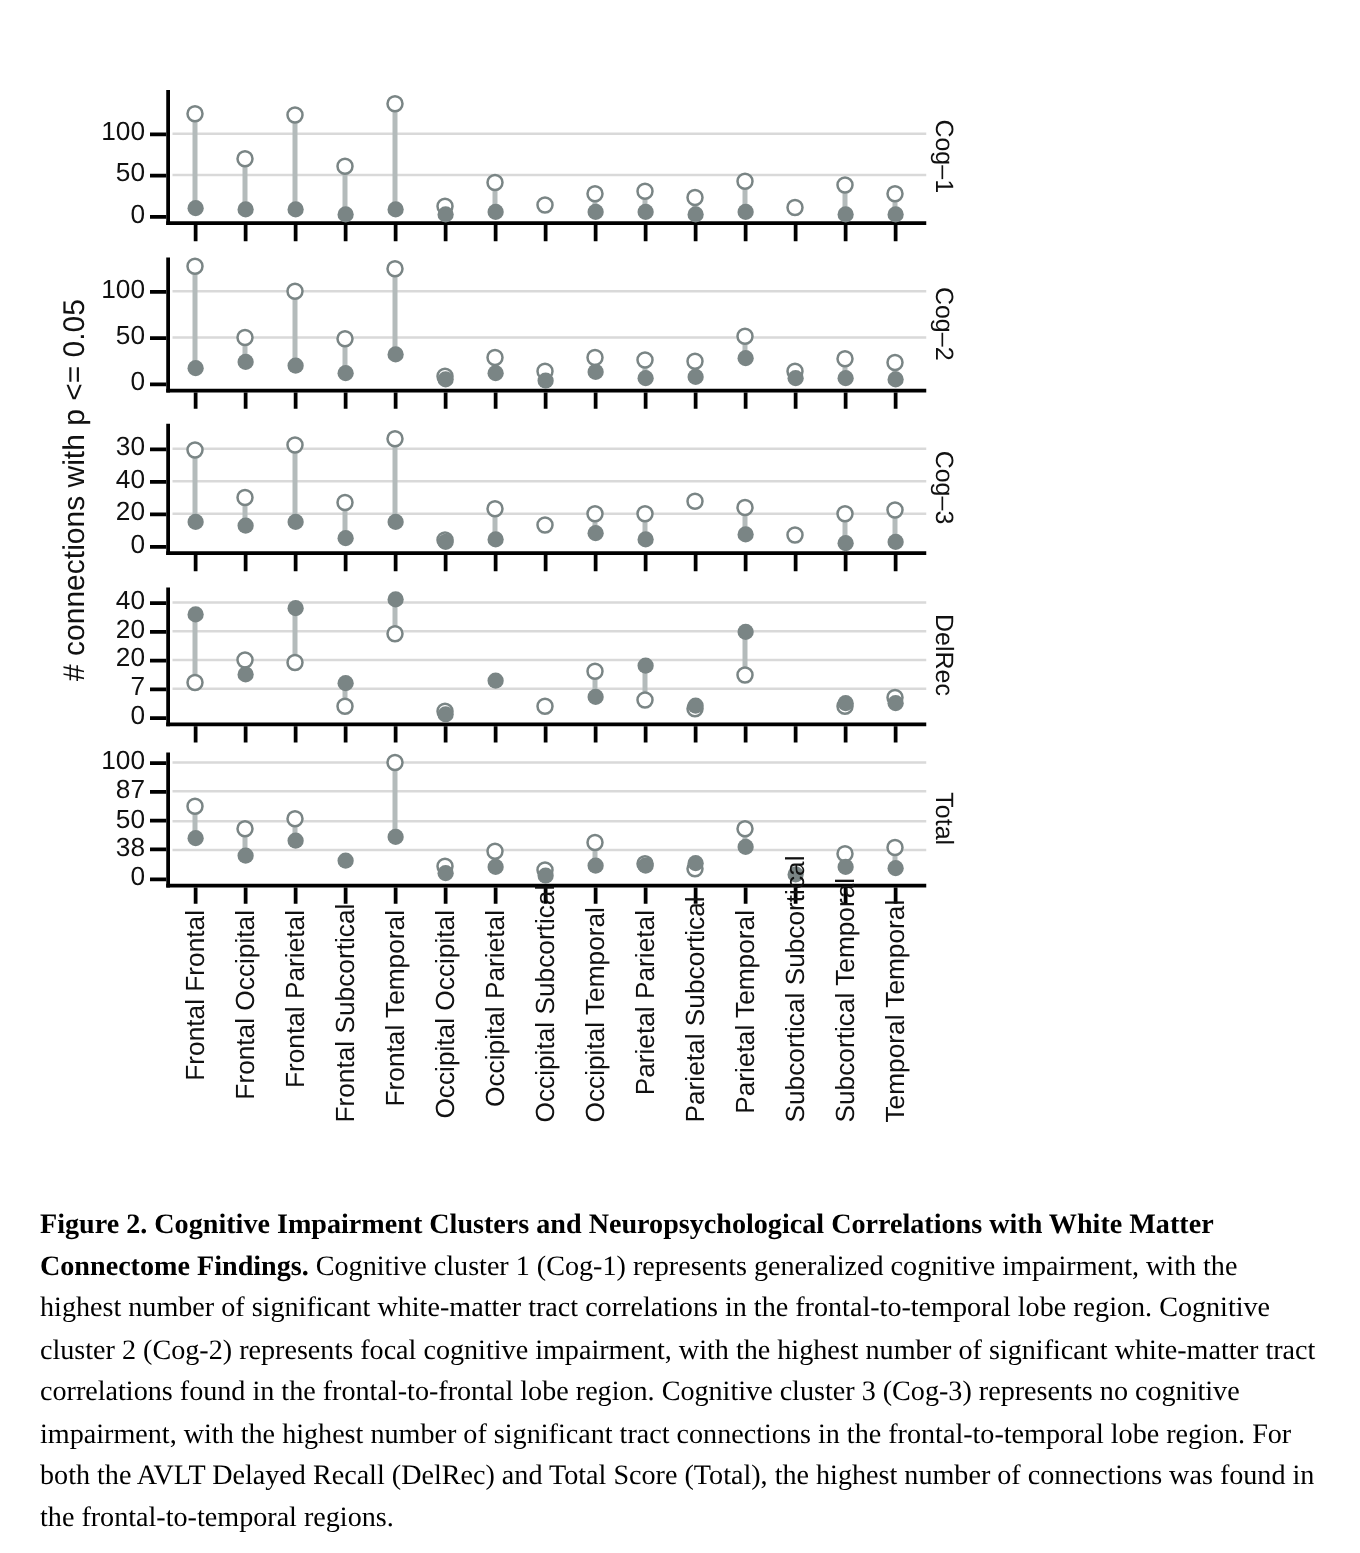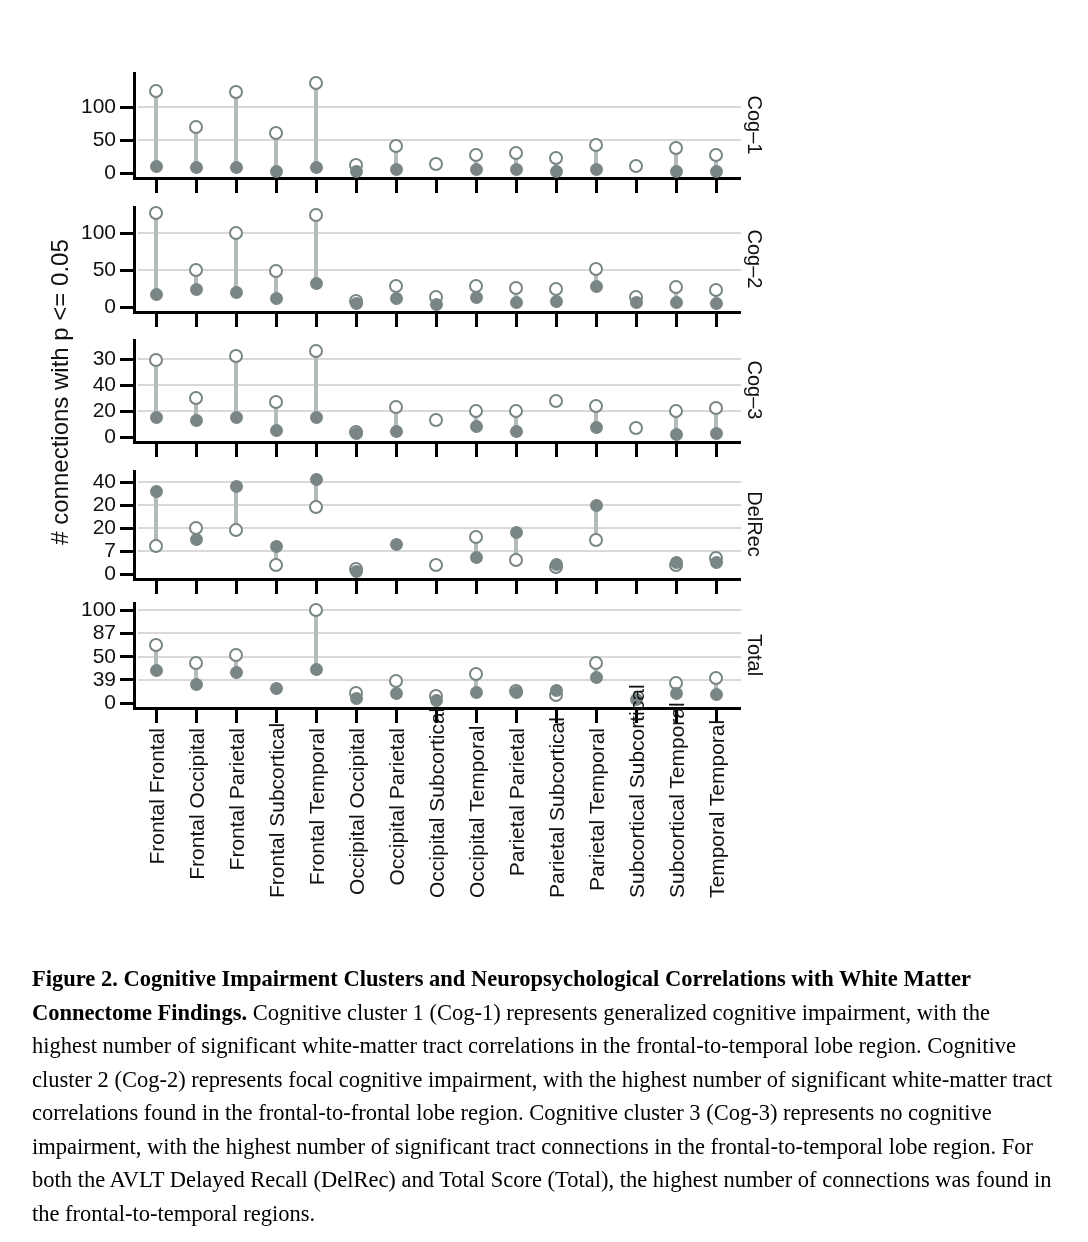--- a/index.html
+++ b/index.html
@@ -319,21 +319,21 @@
       <div class="mf" style="left: 709.5px; top: 556px;"></div>
       <div class="grid" style="left: 138px; top: 678.75px; width: 603px;"></div>
       <div class="grid" style="left: 138px; top: 655.5px; width: 603px;"></div>
       <div class="grid" style="left: 138px; top: 632.25px; width: 603px;"></div>
       <div class="grid" style="left: 138px; top: 609px; width: 603px;"></div>
       <div class="ax" style="left: 133px; top: 602px; width: 3px; height: 108px;"></div>
       <div class="ax" style="left: 133px; top: 707px; width: 608px; height: 3px;"></div>
       <div class="tick" style="left: 120px; top: 701.5px; width: 13px; height: 3px;"></div>
       <div class="ylab" style="left: 56px; top: 690px;">0</div>
       <div class="tick" style="left: 120px; top: 678.25px; width: 13px; height: 3px;"></div>
-      <div class="ylab" style="left: 56px; top: 666.75px;">39</div>
+      <div class="ylab" style="left: 56px; top: 666.75px;">38</div>
       <div class="tick" style="left: 120px; top: 655px; width: 13px; height: 3px;"></div>
       <div class="ylab" style="left: 56px; top: 643.5px;">50</div>
       <div class="tick" style="left: 120px; top: 631.75px; width: 13px; height: 3px;"></div>
       <div class="ylab" style="left: 56px; top: 620.25px;">87</div>
       <div class="tick" style="left: 120px; top: 608.5px; width: 13px; height: 3px;"></div>
       <div class="ylab" style="left: 56px; top: 597px;">100</div>
       <div class="tick" style="left: 154.5px; top: 710px; width: 3px; height: 13px;"></div>
       <div class="tick" style="left: 194.5px; top: 710px; width: 3px; height: 13px;"></div>
       <div class="tick" style="left: 234.5px; top: 710px; width: 3px; height: 13px;"></div>
       <div class="tick" style="left: 274.5px; top: 710px; width: 3px; height: 13px;"></div>

